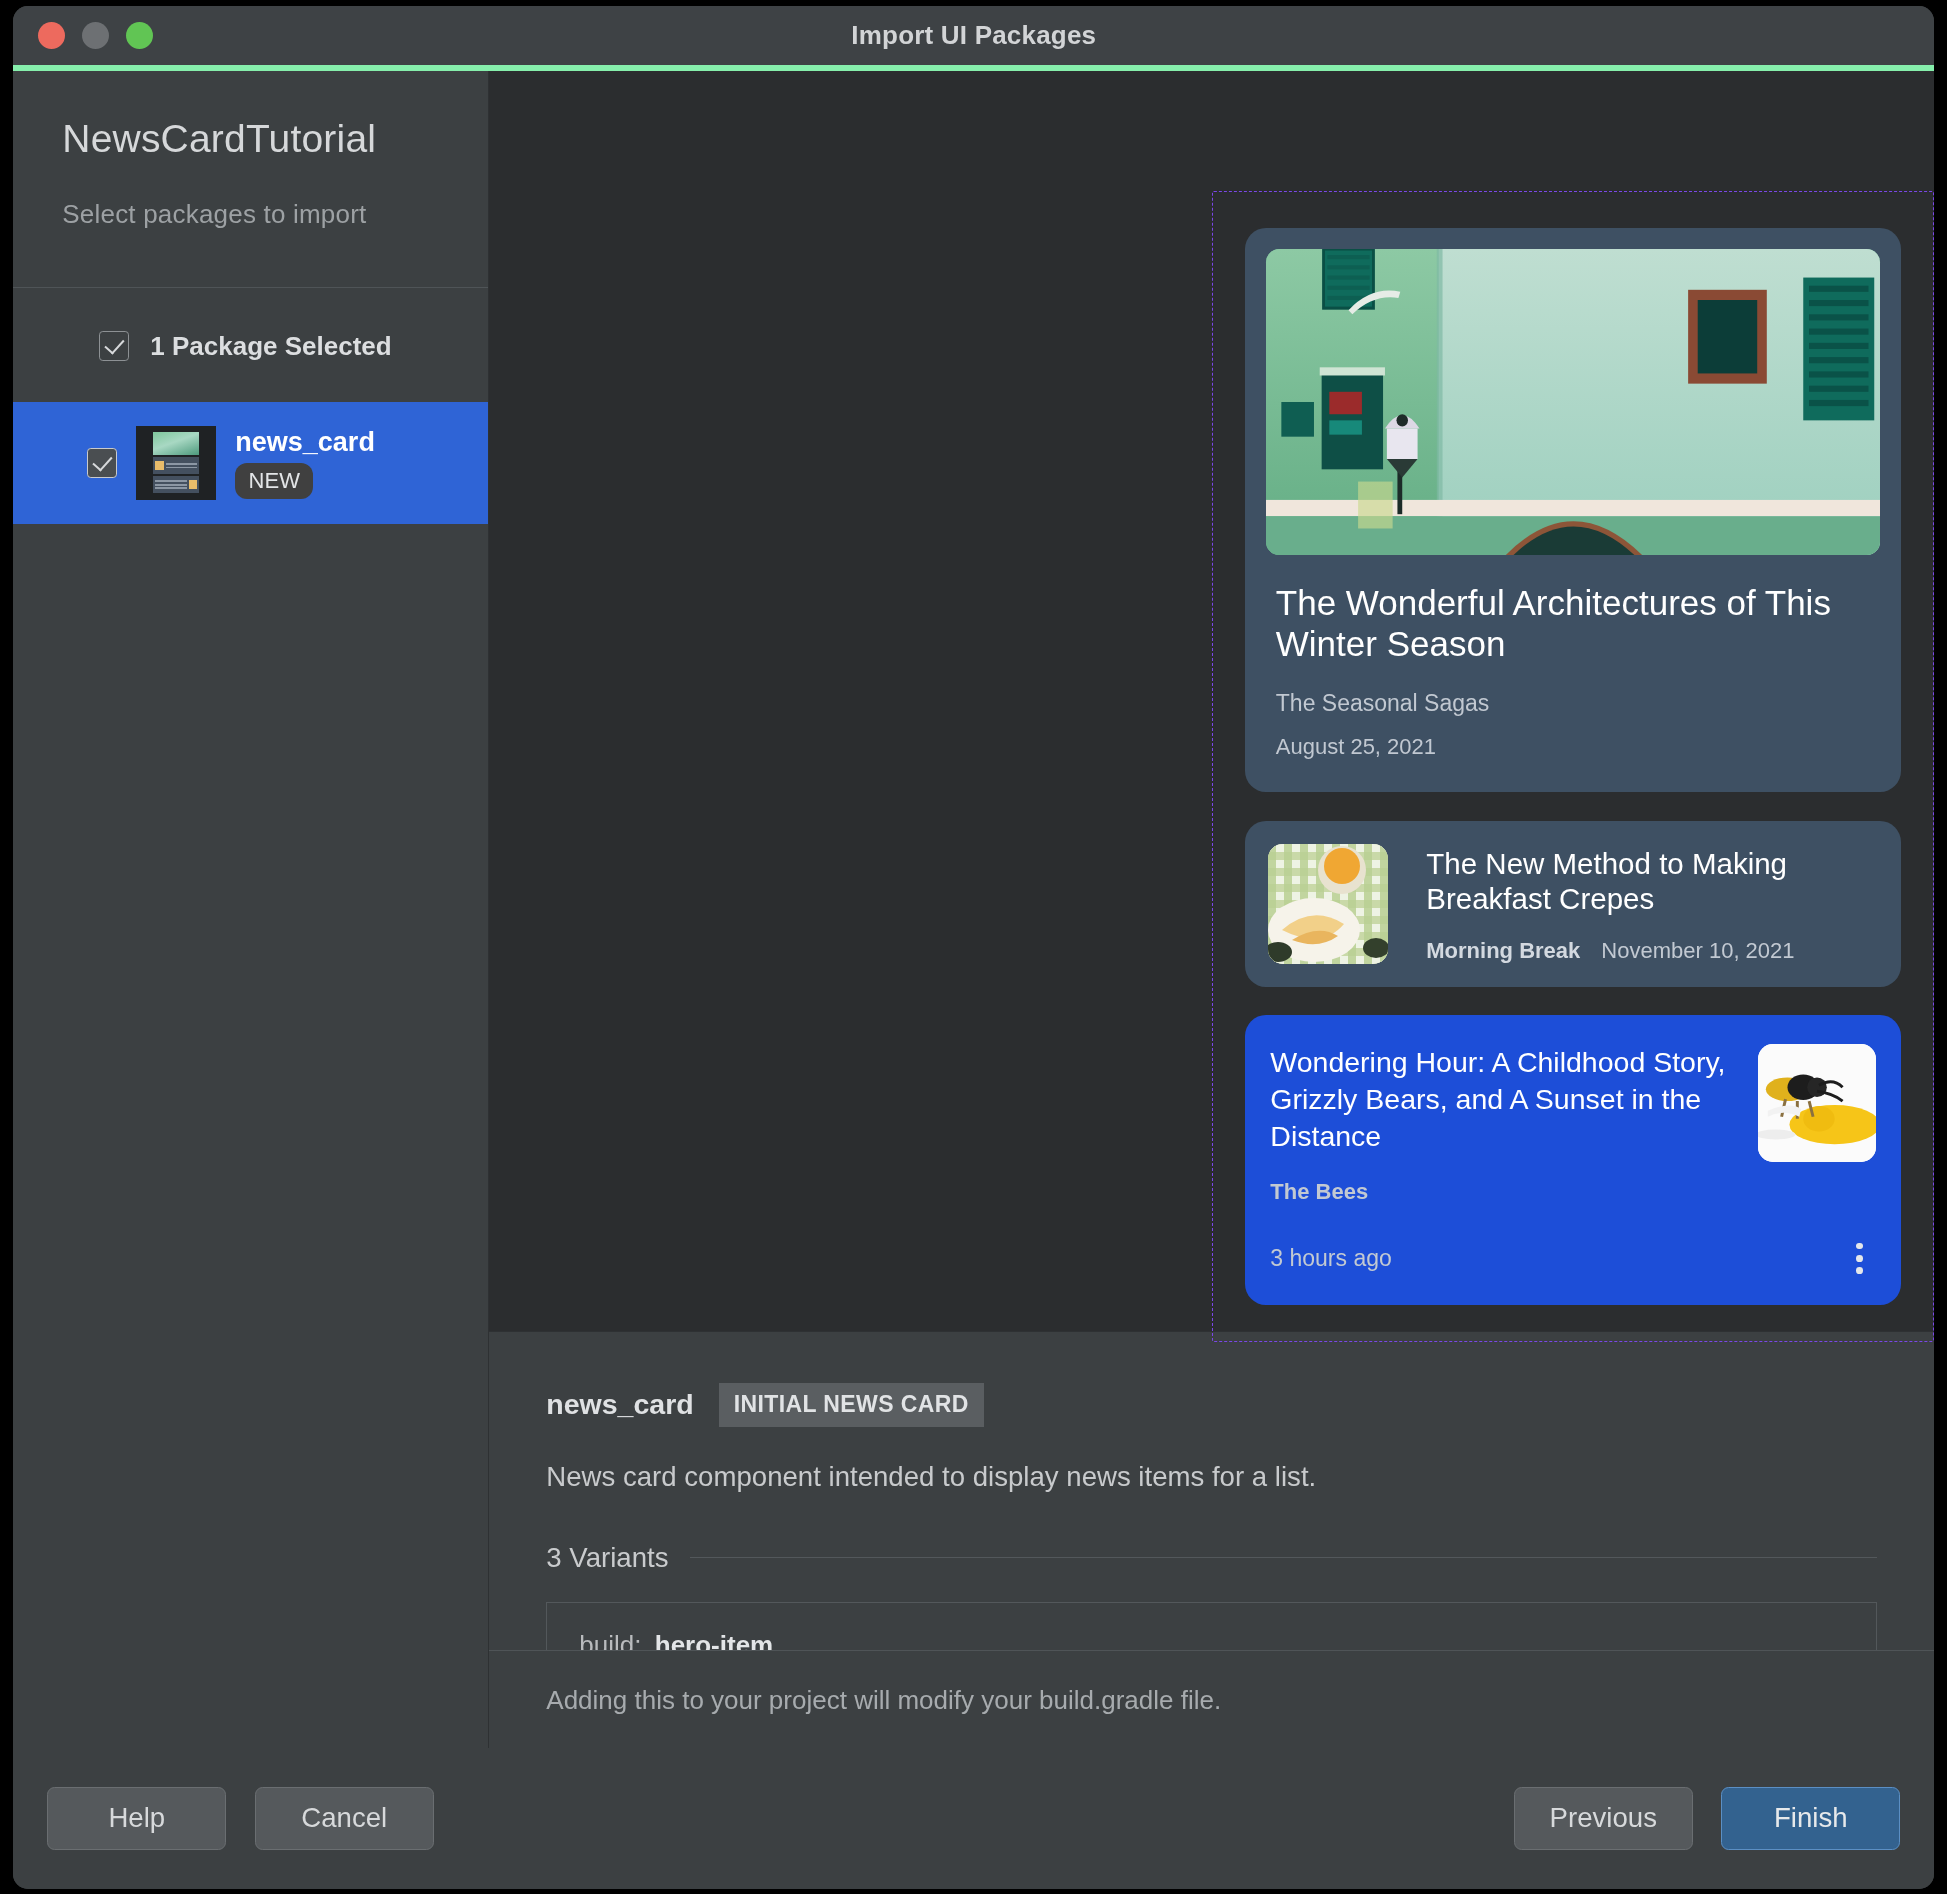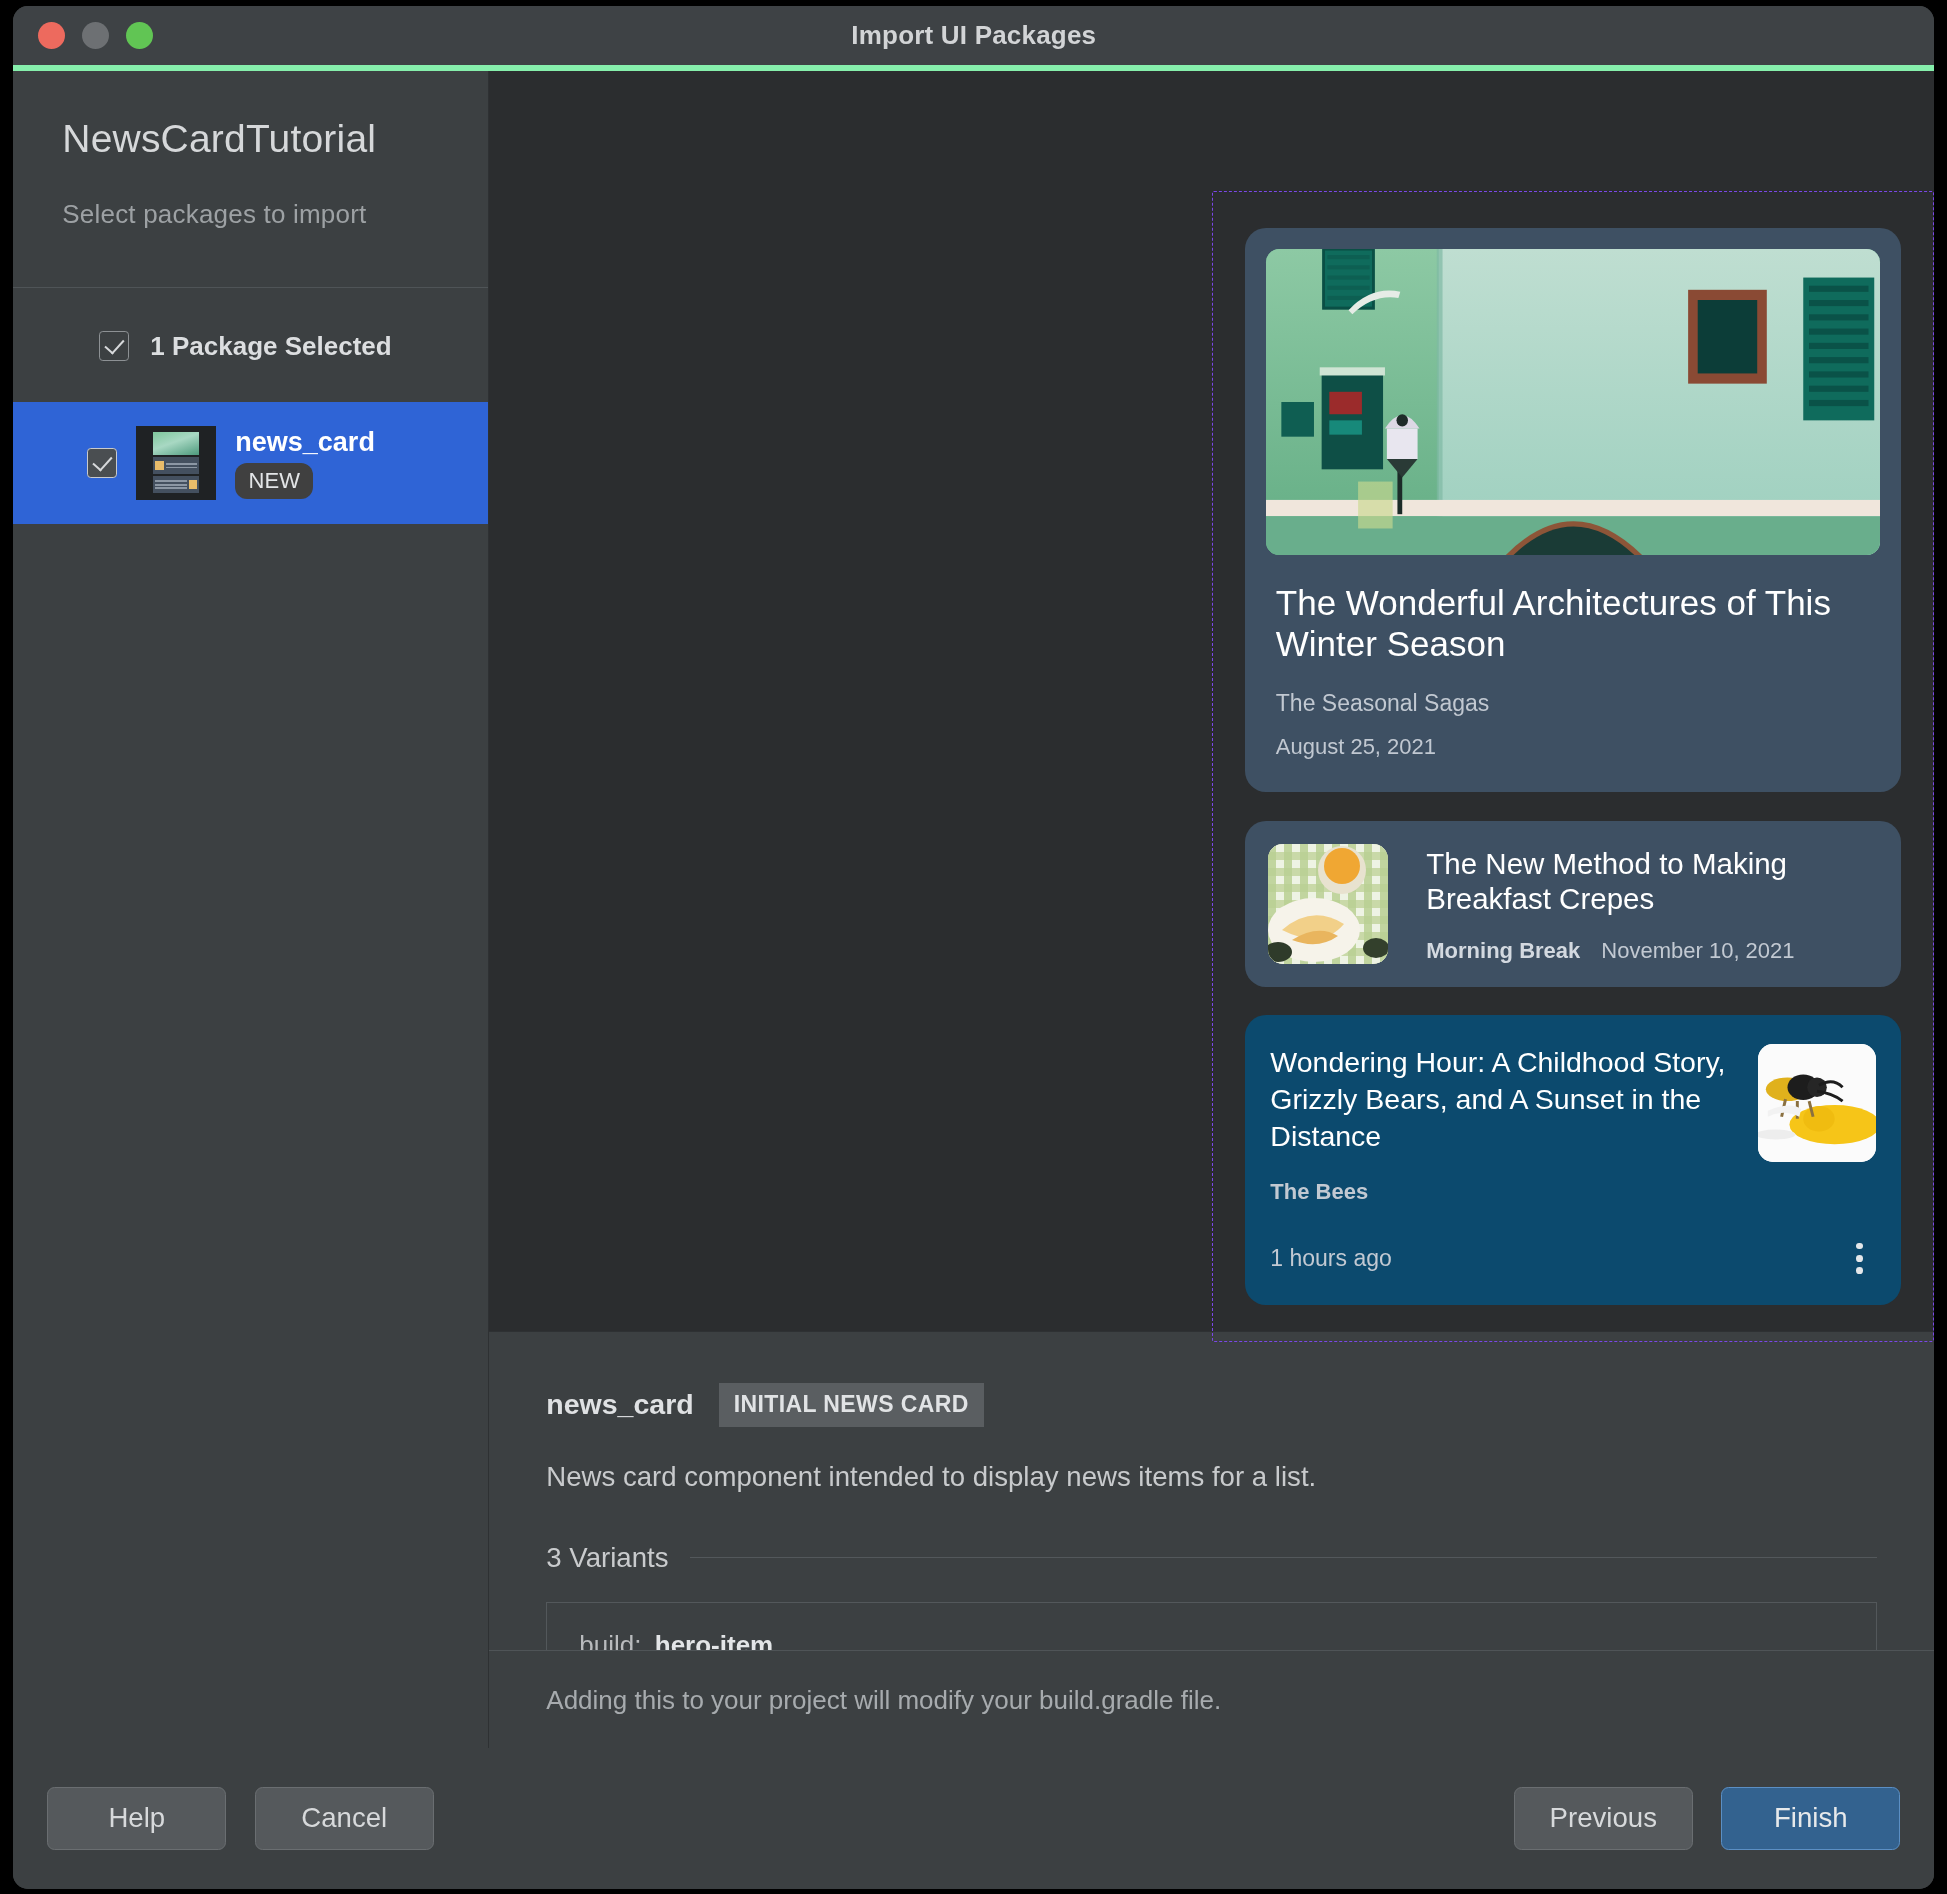--- a/index.html
+++ b/index.html
@@ -241,21 +241,21 @@
     margin-top: 21px;
     display: flex;
     gap: 21px;
     font-size: 22px;
     color: #c2c9d2;
   }
   .list-meta .src { font-weight: bold; color: #d3d9e0; }
 
   
   .third-card {
-    background: #0c4a6e;
+    background: #1d4ed8;
     border-radius: 21px;
     padding: 28.5px 25px 25px 25px;
     display: flex;
     flex-direction: column;
     min-height: 278px;
   }
   .third-top { display: flex; gap: 21px; align-items: flex-start; }
   .third-title {
     flex: 1;
     font-size: 28.5px;
@@ -559,21 +559,21 @@
                         <path d="M40 58 l0 18"></path>
                         <path d="M52 58 l4 16"></path>
                     </g>
                     <ellipse cx="18" cy="92" rx="20" ry="5" fill="#ededed"></ellipse>
                     <path d="M10 68 q22 -10 34 -2 l-2 8 q-16 -8 -32 0 z" fill="#f2f2f2"></path>
                   </svg>
                 </div>
               </div>
               <div class="third-src">The Bees</div>
               <div class="third-bottom">
-                <div class="third-time">1 hours ago</div>
+                <div class="third-time">3 hours ago</div>
                 <div class="kebab">
                   <span></span>
                     <span></span>
                     <span></span>
                 </div>
               </div>
             </div>
 
           </div>
         </div>

